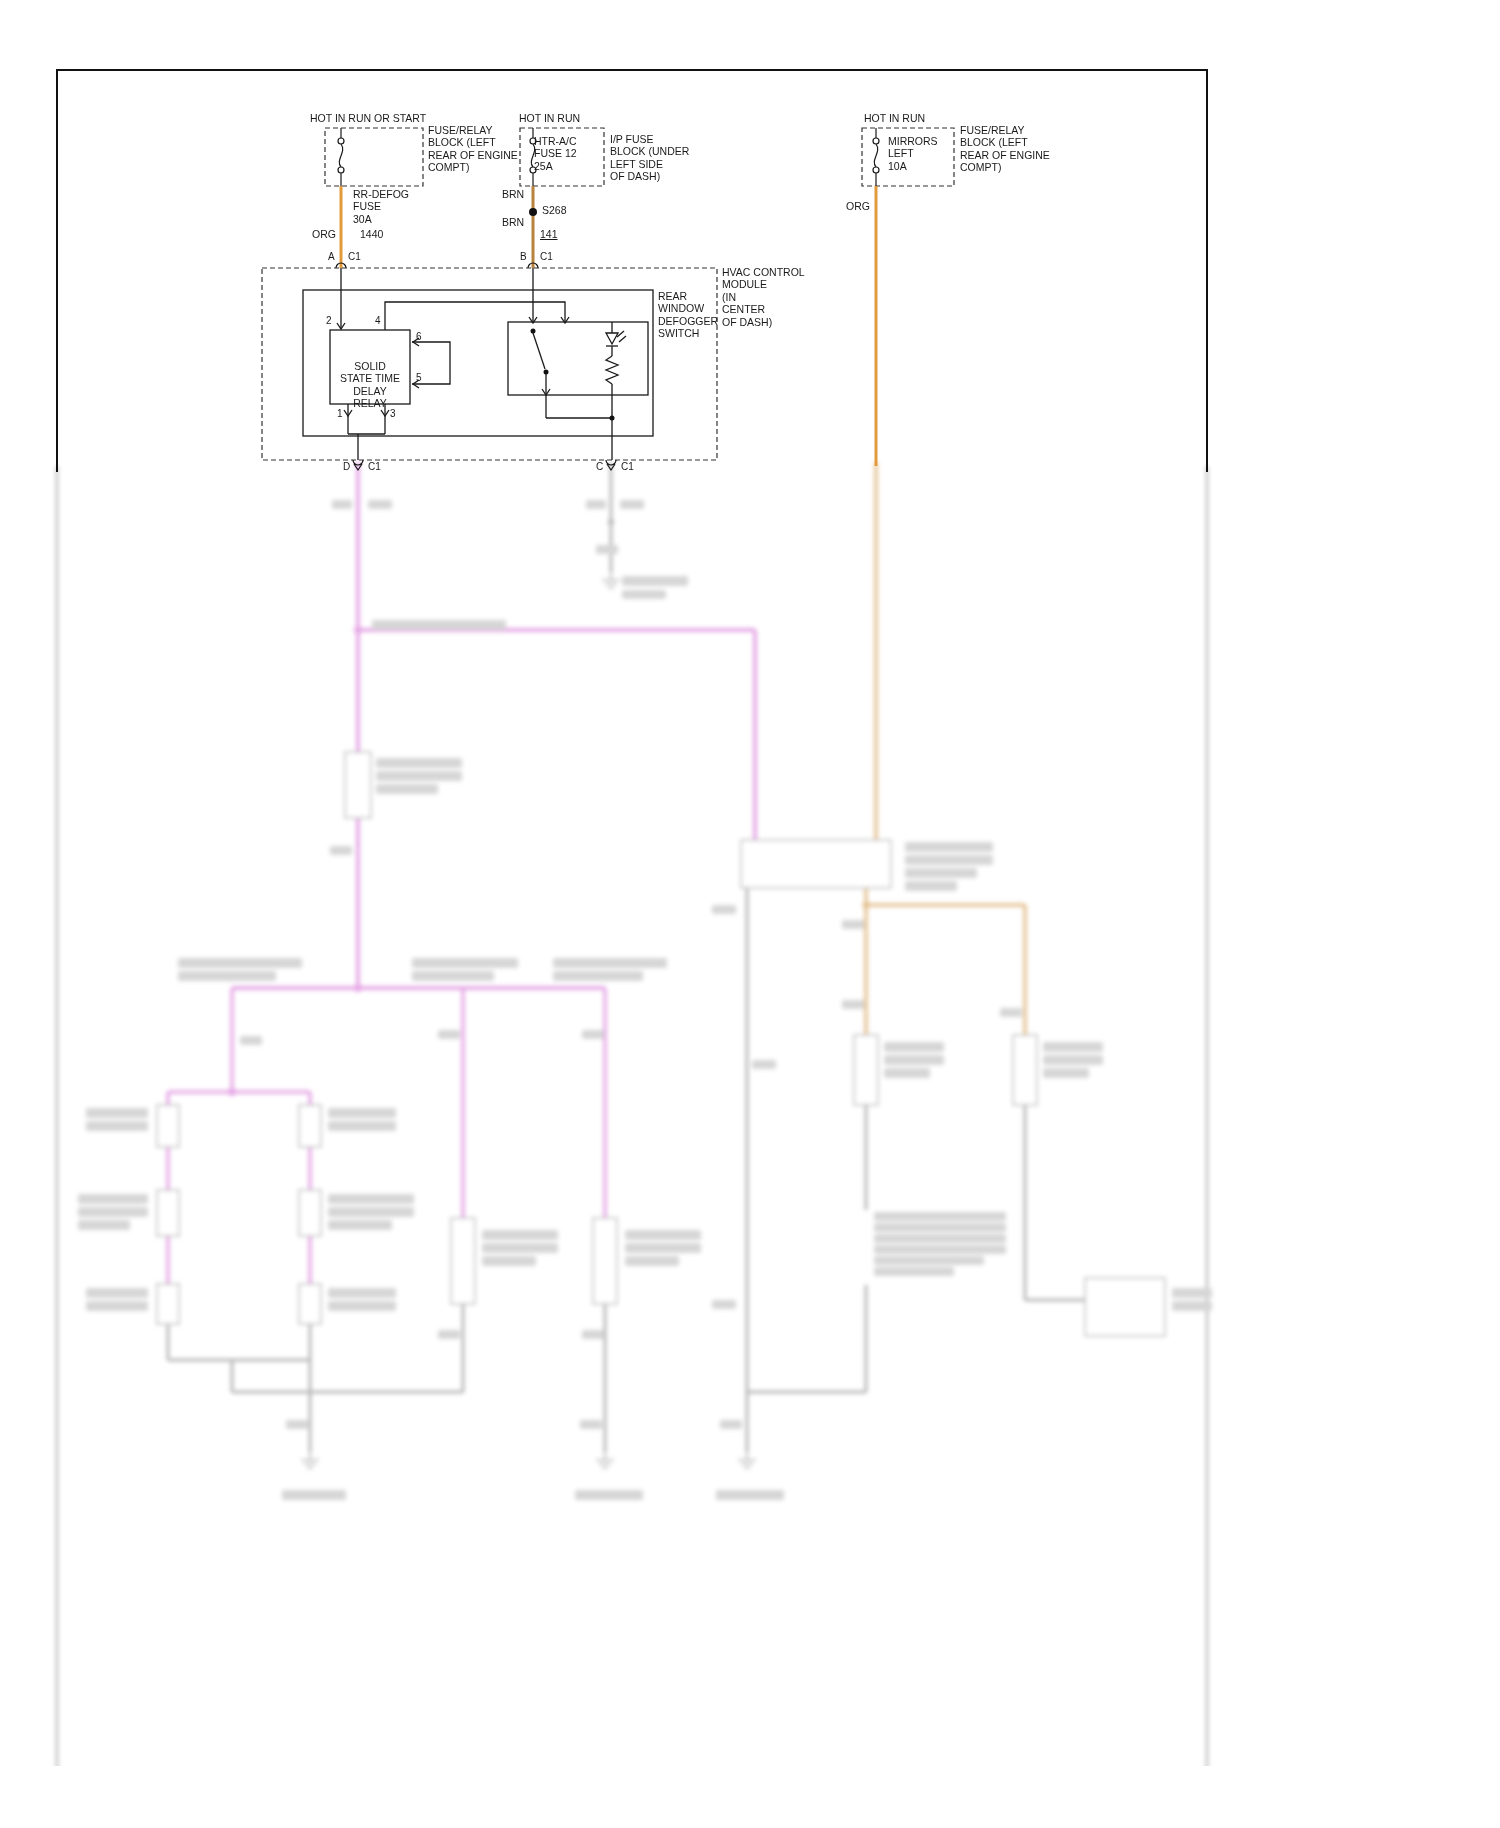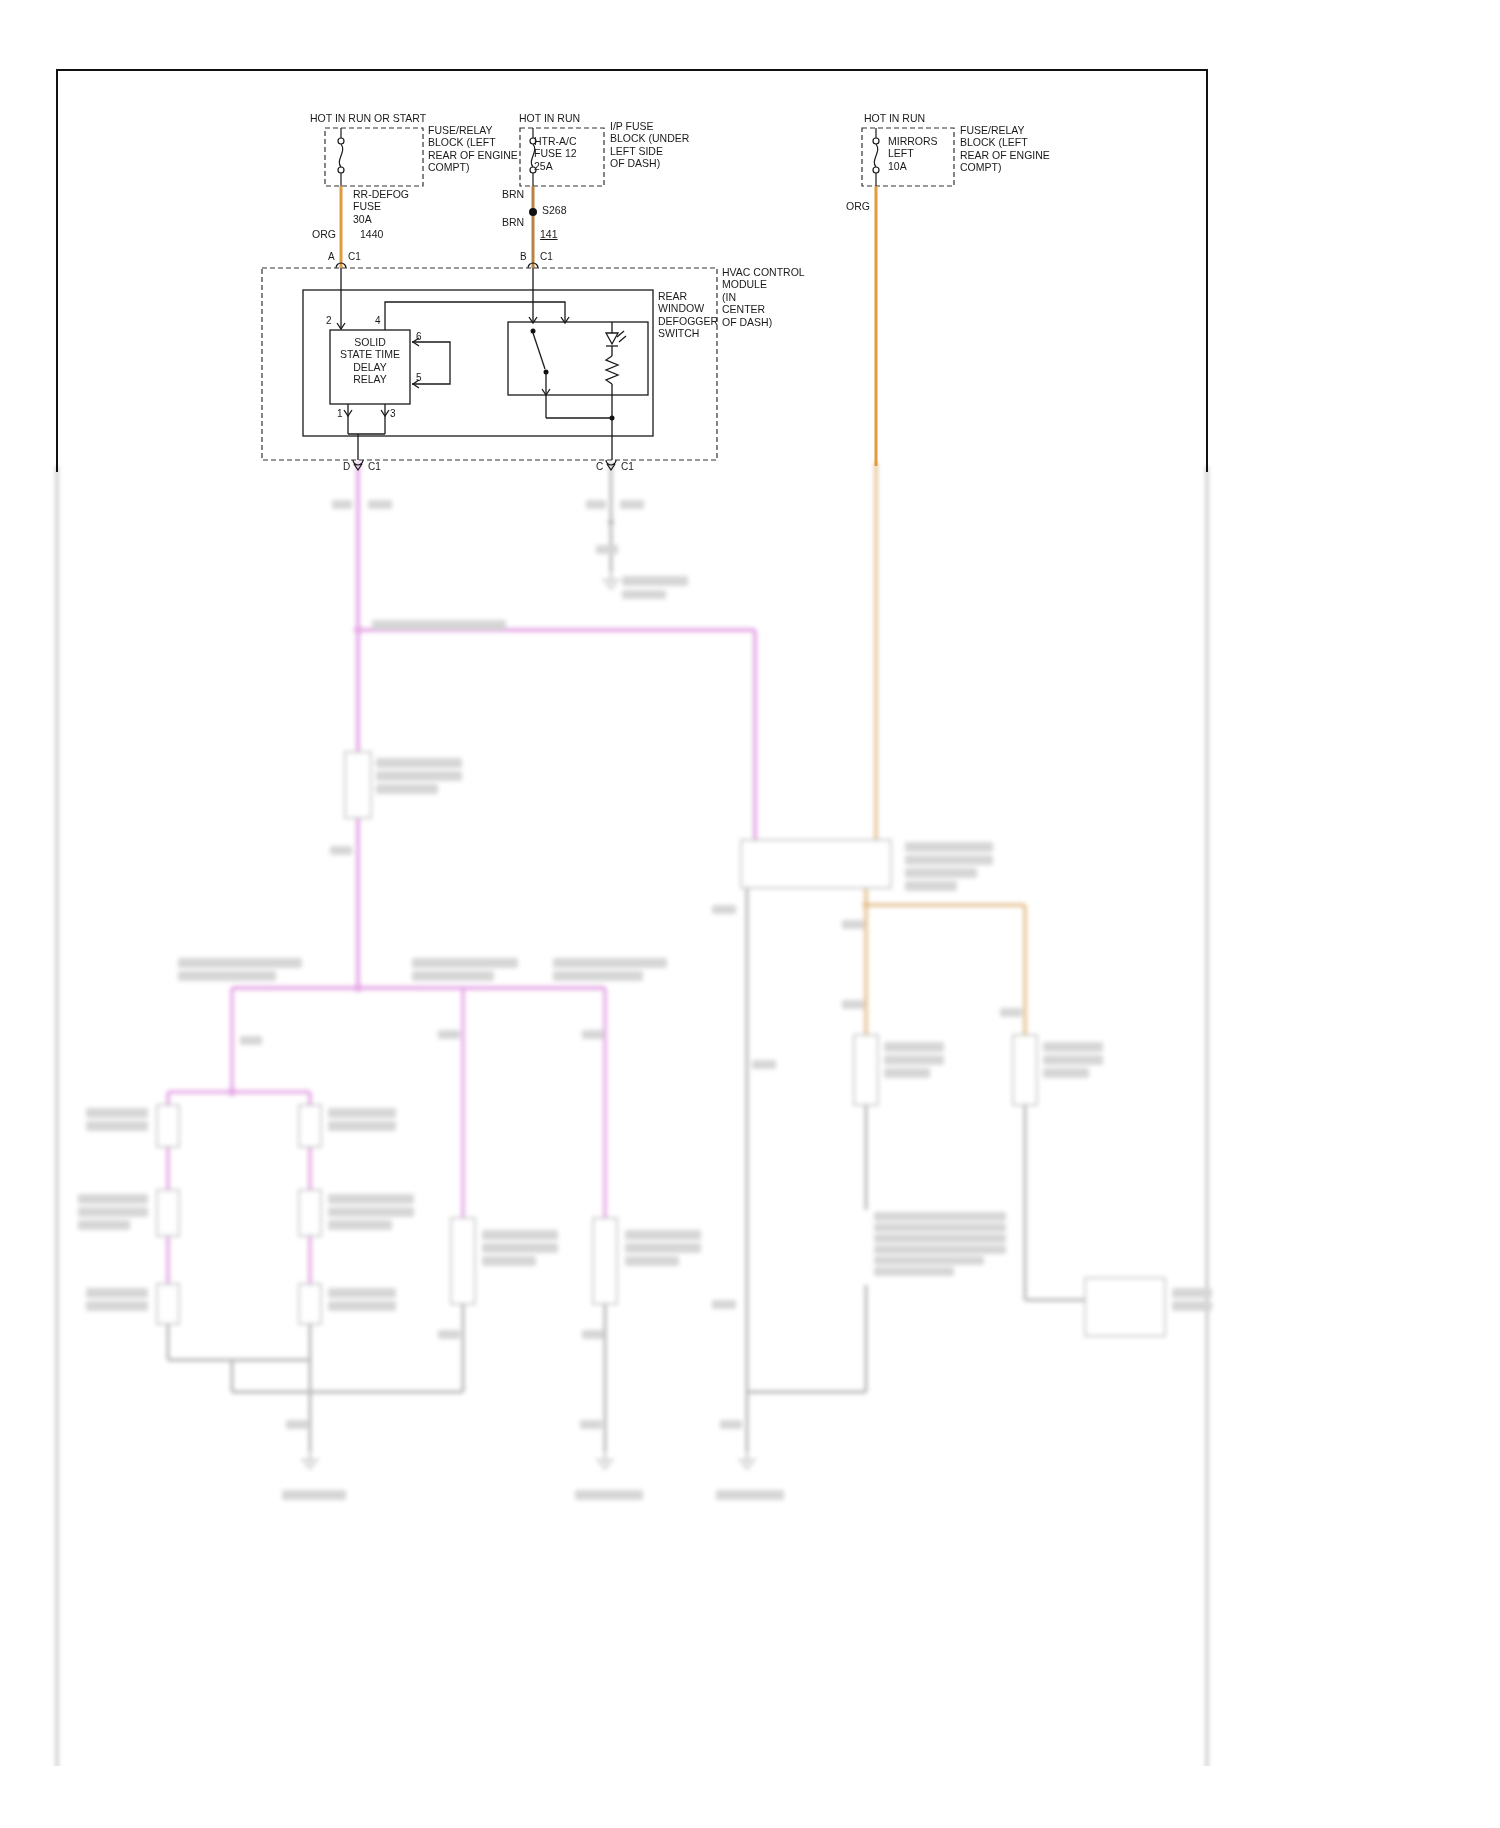--- a/index.html
+++ b/index.html
@@ -267,21 +267,21 @@
 FUSE 12
 25A</div>
   <div class="t" style="left:888px;top:135px;">MIRRORS
 LEFT
 10A</div>
 
   <div class="t" style="left:428px;top:124px;">FUSE/RELAY
 BLOCK (LEFT
 REAR OF ENGINE
 COMPT)</div>
-  <div class="t" style="left:610px;top:120px;">I/P FUSE
+  <div class="t" style="left:610px;top:133px;">I/P FUSE
 BLOCK (UNDER
 LEFT SIDE
 OF DASH)</div>
   <div class="t" style="left:960px;top:124px;">FUSE/RELAY
 BLOCK (LEFT
 REAR OF ENGINE
 COMPT)</div>
 
   <div class="t" style="left:312px;top:228px;">ORG</div>
   <div class="t" style="left:348px;top:228px;margin-left:12px;">1440</div>
@@ -299,21 +299,21 @@
 
   <div class="t" style="left:722px;top:266px;">HVAC CONTROL
 MODULE
 (IN
 CENTER
 OF DASH)</div>
   <div class="t" style="left:658px;top:290px;">REAR
 WINDOW
 DEFOGGER
 SWITCH</div>
-  <div class="t ctr" style="left:331px;top:336px;width:78px;">SOLID
+  <div class="t ctr" style="left:331px;top:360px;width:78px;">SOLID
 STATE TIME
 DELAY
 RELAY</div>
 
   <div class="pin" style="left:326px;top:316px;">2</div>
   <div class="pin" style="left:375px;top:316px;">4</div>
   <div class="pin" style="left:416px;top:332px;">6</div>
   <div class="pin" style="left:416px;top:373px;">5</div>
   <div class="pin" style="left:337px;top:409px;">1</div>
   <div class="pin" style="left:390px;top:409px;">3</div>

